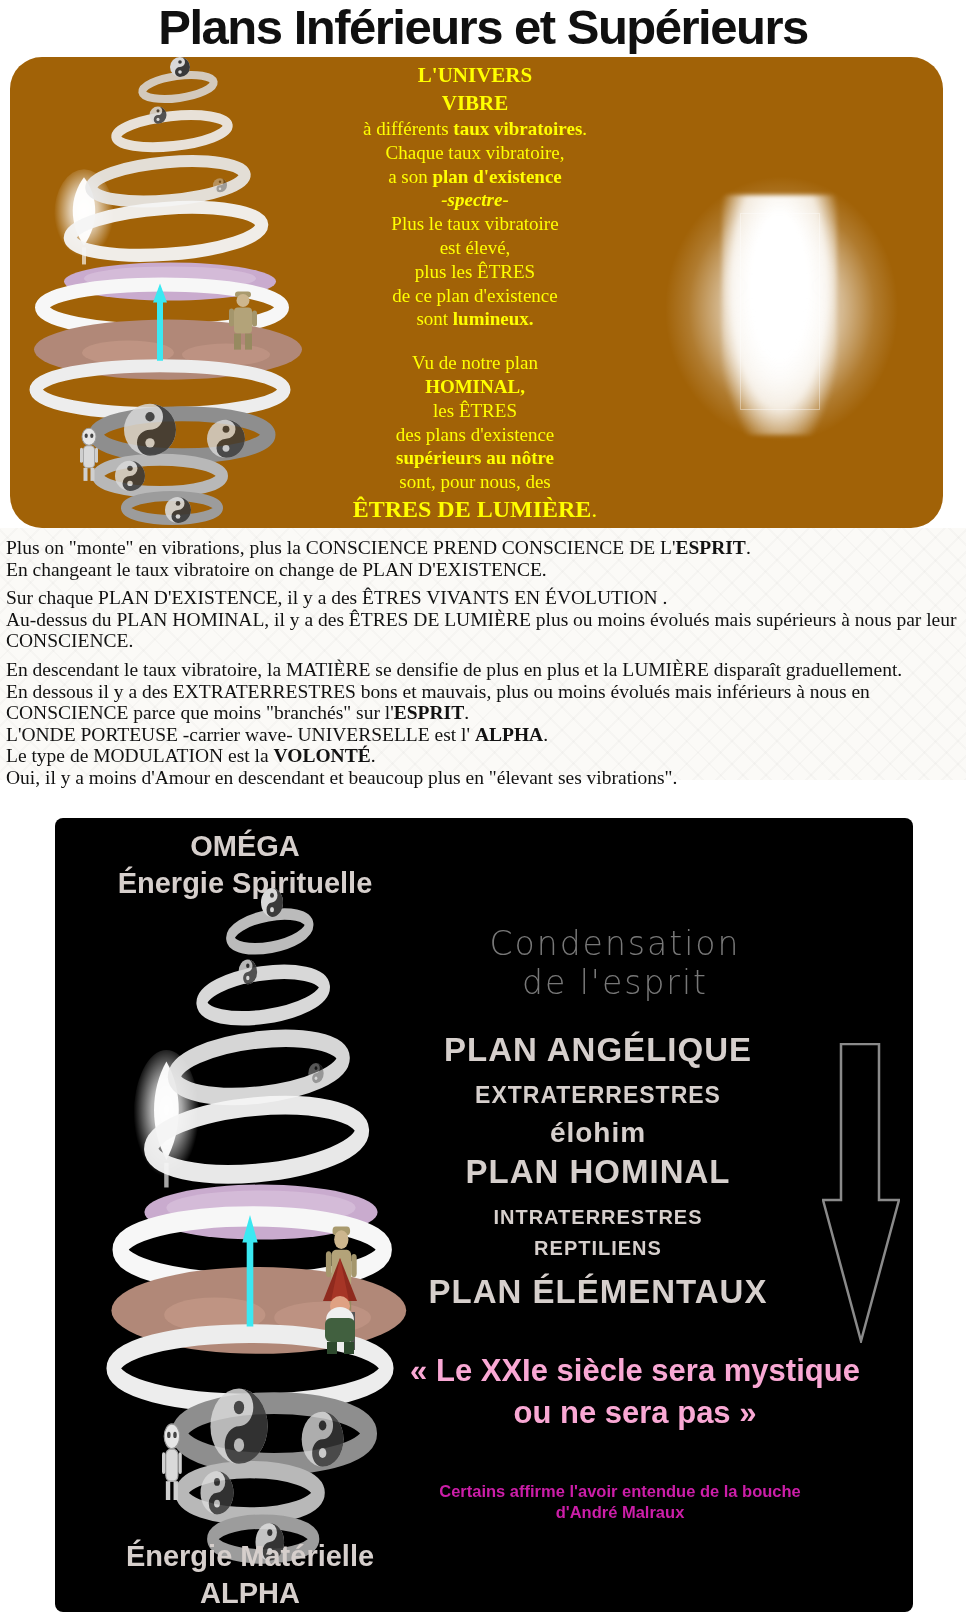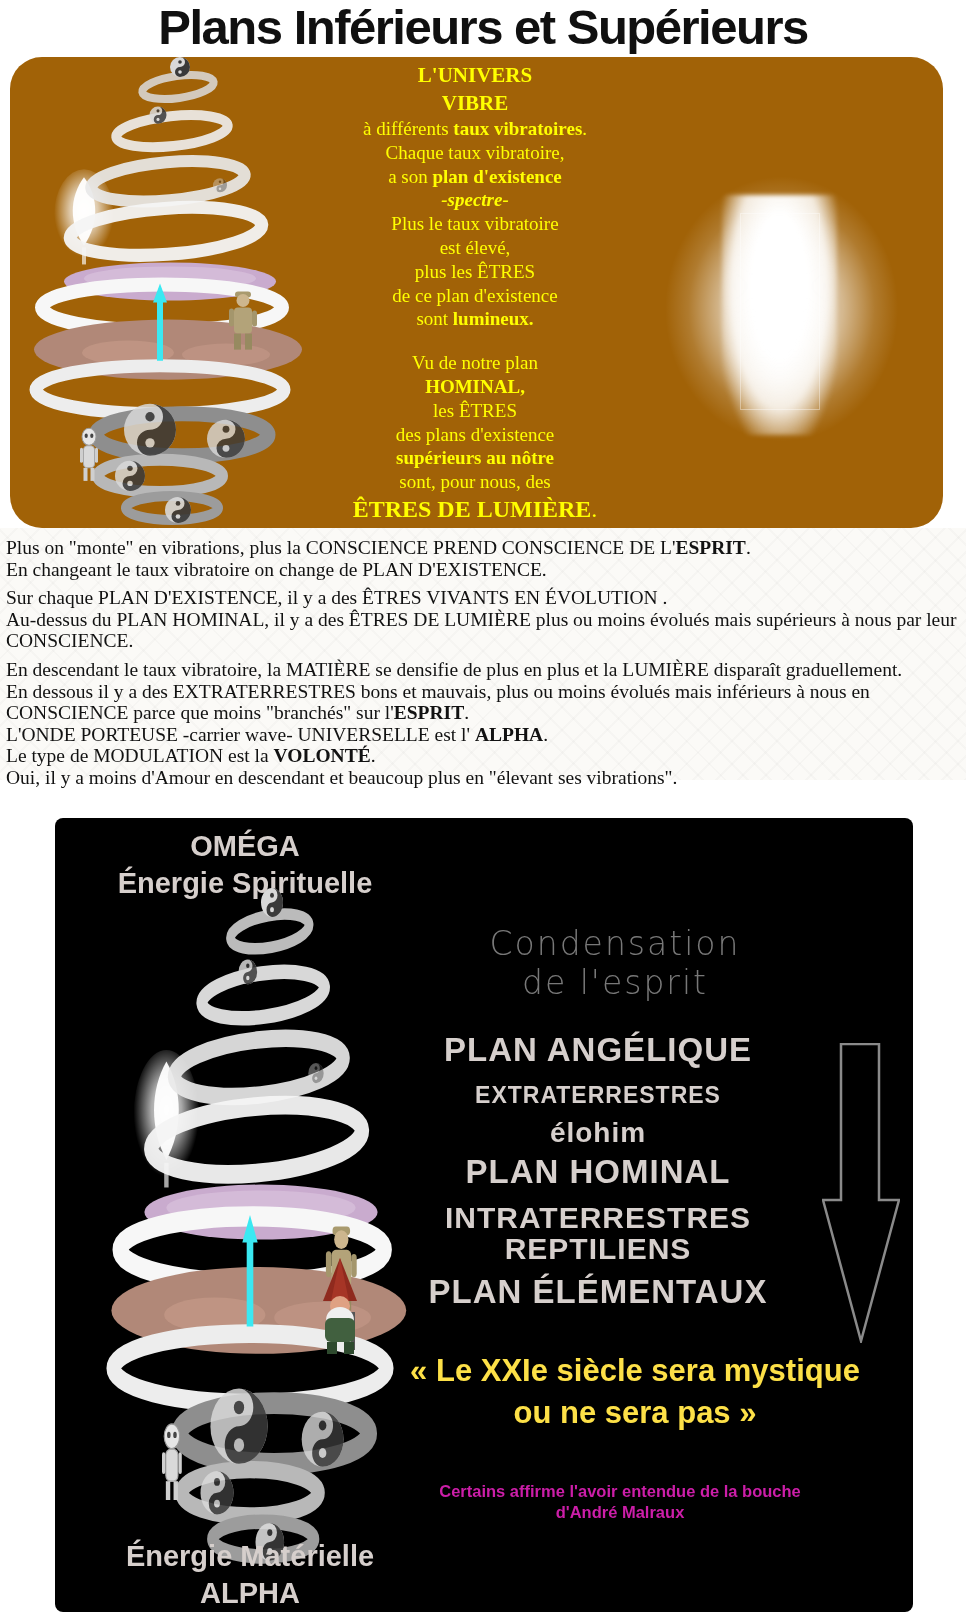--- a/index.html
+++ b/index.html
@@ -50,28 +50,28 @@
   .p2-spiral{position:absolute;left:30px;top:70px;width:330px;height:680px;}
   .p2-condensation{position:absolute;left:380px;top:106px;width:360px;text-align:center;
     font-family:"DejaVu Sans",sans-serif;font-weight:200;font-size:33px;line-height:39px;
     color:#787878;letter-spacing:2px;}
   .p2-planes{position:absolute;left:318px;top:212px;width:450px;text-align:center;
     font-weight:bold;letter-spacing:1px;}
   .plane{white-space:nowrap;}
   .plane.lg{font-size:33px;line-height:40px;}
   .plane.xl{font-size:23px;line-height:42px;}
   .plane.md{font-size:28px;line-height:34px;}
-  .plane.sm{font-size:30px;line-height:31px;}
+  .plane.sm{font-size:20px;line-height:31px;}
   .plane:nth-child(2){margin-top:4px;}
   .plane:nth-child(4){margin-top:2px;}
   .plane:nth-child(5){margin-top:10px;}
   .plane:nth-child(7){margin-top:8px;}
   .p2-arrow{position:absolute;left:767px;top:225px;width:78px;height:300px;}
   .p2-quote{position:absolute;left:320px;top:532px;width:520px;text-align:center;
-    color:#fde047;font-weight:bold;font-size:31px;line-height:42px;white-space:nowrap;}
+    color:#f9a8d4;font-weight:bold;font-size:31px;line-height:42px;white-space:nowrap;}
   .p2-attrib{position:absolute;left:305px;top:663px;width:520px;text-align:center;
     color:#cc1ea8;font-weight:bold;font-size:16.5px;line-height:21px;}
   .p2-alpha{position:absolute;left:30px;top:720px;width:330px;text-align:center;
     font-weight:bold;font-size:29px;line-height:37px;}
   .p2-gnome{position:absolute;left:248px;top:438px;width:75px;height:100px;}
 </style>
 </head>
 <body>
 
 <svg width="0" height="0" style="position:absolute" aria-hidden="true">

